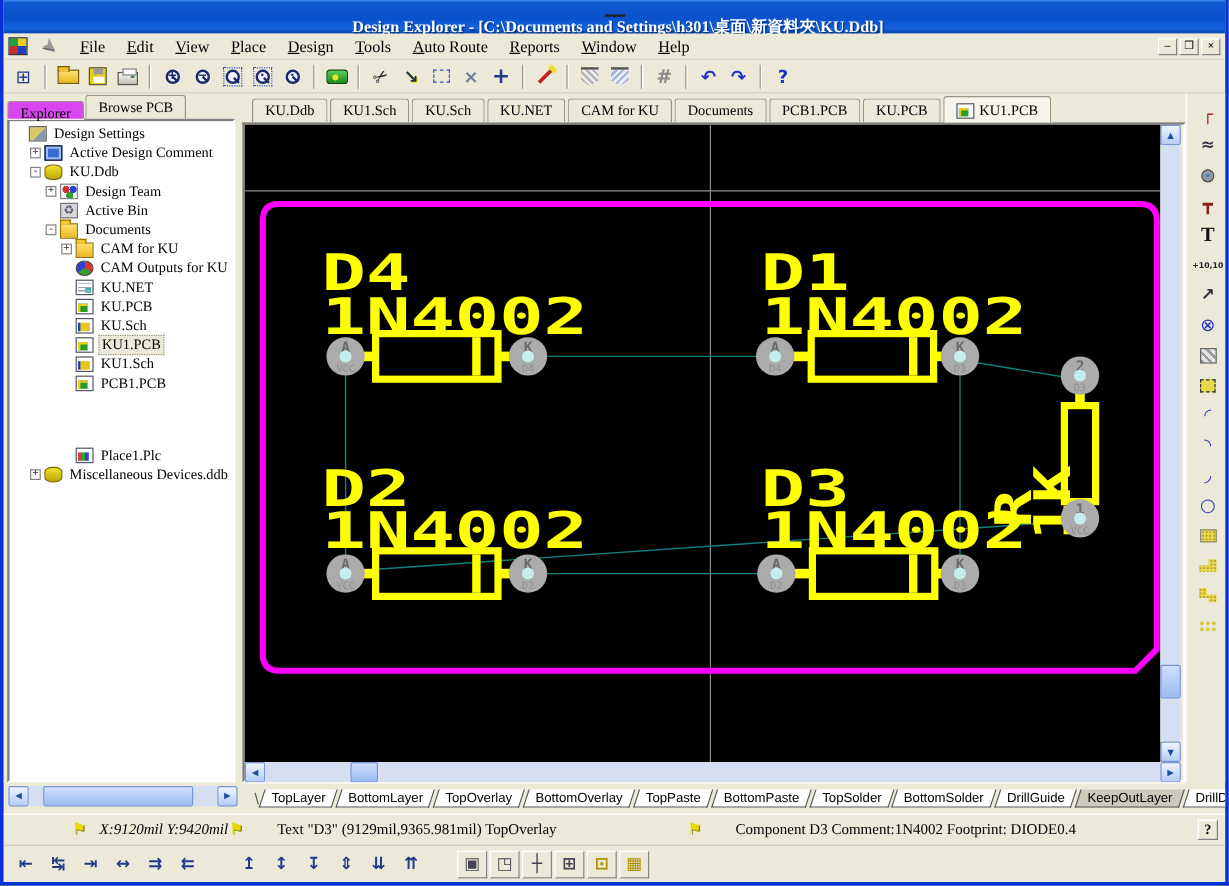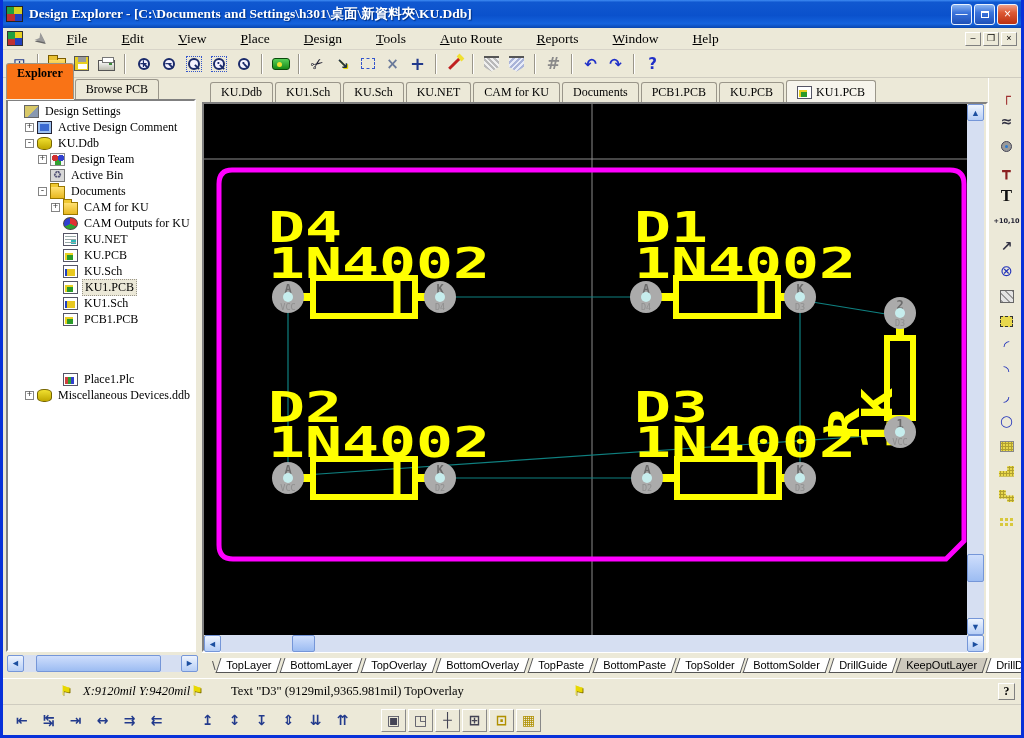--- a/index.html
+++ b/index.html
@@ -5,21 +5,21 @@
   * { margin:0; padding:0; box-sizing:border-box; }
   html,body { background:#3a6ea5; }
   body { font-family:"Liberation Serif","DejaVu Serif",serif; }
   #win { position:relative; width:1024px; height:738px; background:#ECE9D8; overflow:hidden;
          border-left:3px solid #0831D9; border-right:3px solid #0831D9; border-bottom:3px solid #0831D9; }
   .abs { position:absolute; }
 
   
   #titlebar { left:-3px; top:0; width:1024px; height:28px;
     background:linear-gradient(180deg,#3f8cf3 0%,#1058d0 8%,#0a51cc 55%,#1563dd 85%,#0946b0 100%);
-    display:flex; align-items:center; padding:0 6px; }
+    display:flex; align-items:center; padding:12px 6px;flex-direction:column; }
   #app-icon { width:17px; height:16px; border:1px solid #222;
     background:conic-gradient(#d8d020 0 90deg,#2040c0 0 180deg,#c03030 0 270deg,#20a040 0 360deg); }
   #title-text { color:#fff; font-weight:bold; font-size:13.5px; margin-left:6px;
     text-shadow:1px 1px 1px #00307e; white-space:nowrap; }
   .winbtn { width:21px; height:21px; border-radius:3px; border:1px solid #eaf3ff; margin-left:2px;
     color:#fff; font-size:12px; line-height:19px; text-align:center; font-family:"Liberation Sans",sans-serif;
     background:linear-gradient(180deg,#8db5ef 0%,#3b74dc 40%,#1e50b8 100%); }
   .winbtn.close { background:linear-gradient(180deg,#f0a088 0%,#dd5a34 40%,#bc3010 100%); }
   #title-controls { margin-left:auto; display:flex; }
   .restore-glyph { display:inline-block; width:8px; height:7px; border:1px solid #fff; border-top:2px solid #fff; margin-top:6px; }
@@ -67,21 +67,21 @@
   .c-wand::before { content:""; position:absolute; top:-3px; left:-2px; width:7px; height:4px; background:#f0e030; }
   .c-shield { width:15px; height:16px; clip-path:polygon(50% 100%,0 72%,0 0,100% 0,100% 72%);
     background:repeating-linear-gradient(45deg,#b9b9b9 0 2px,#efefef 2px 4px); border-top:2px solid #555; }
   .c-shield.b2 { background:repeating-linear-gradient(-45deg,#aab4d8 0 2px,#e8ecf8 2px 4px); }
 
   
   #left-panel { left:0; top:78px; width:196px; height:574px; background:#ECE9D8; }
   #lp-tabs { display:flex; align-items:flex-end; height:21px; padding-left:3px; }
   .lp-tab { font-size:12px; padding:2px 10px 2px; border:1px solid #9a968a; border-bottom:none;
     border-radius:3px 3px 0 0; background:#ECE9D8; margin-right:1px; position:relative; }
-  .lp-tab.active { background:#f97316; height:36px; z-index:2; font-weight:bold; box-shadow:0 1px 0 #F2EFE4; }
+  .lp-tab.active { background:#d946ef; height:15px; z-index:2; font-weight:normal; box-shadow:0 1px 0 #F2EFE4; }
   #tree-box { position:absolute; left:3px; top:21px; width:190px; height:553px; background:#fff;
     border:2px solid; border-color:#808080 #fff #fff #808080; overflow:hidden; padding:2px 0 0 2px; }
   .trow { height:16px; display:flex; align-items:center; white-space:nowrap; font-size:12px; }
   .exbox { width:9px; height:9px; border:1px solid #848484; background:#fff; font-size:9px; line-height:7px;
     text-align:center; margin-right:3px; font-family:"Liberation Mono",monospace; color:#333; flex:none; }
   .exsp { width:12px; flex:none; }
   .ti { width:15px; height:13px; margin-right:4px; flex:none; display:inline-block; position:relative; }
   .tlabel { padding:0 2px; }
   .trow.selected .tlabel { background:#ece9d8; border:1px dotted #9a968a; }
   .ti-desktop { background:linear-gradient(135deg,#d8c868 55%,#8898b0 55%); border:1px solid #666; }
@@ -177,21 +177,21 @@
     <span id="title-controls">
       <span class="winbtn">—</span>
       <span class="winbtn"><span class="restore-glyph"></span></span>
       <span class="winbtn close">×</span>
     </span>
   </div>
 
   <div class="abs" id="menubar">
     <span id="menu-doc-icon"></span>
     <span id="menu-arrow">➤</span>
-    <span id="menu-items" style="display:flex;gap:16px;">
+    <span id="menu-items" style="display:flex;">
         <span class="menu-item"><u>F</u>ile</span>
         <span class="menu-item"><u>E</u>dit</span>
         <span class="menu-item"><u>V</u>iew</span>
         <span class="menu-item"><u>P</u>lace</span>
         <span class="menu-item"><u>D</u>esign</span>
         <span class="menu-item"><u>T</u>ools</span>
         <span class="menu-item"><u>A</u>uto Route</span>
         <span class="menu-item"><u>R</u>eports</span>
         <span class="menu-item"><u>W</u>indow</span>
         <span class="menu-item"><u>H</u>elp</span>
@@ -618,20 +618,21 @@
       <span class="ltab active"><span>KeepOutLayer</span></span>
       <span class="ltab"><span>DrillDrawing</span></span>
     </div>
 
   <div class="abs" id="statusbar">
     <span class="abs flag" style="left:57px;top:4px;">⚑</span>
     <span class="abs" style="left:80px;top:5px;font-style:italic;">X:9120mil Y:9420mil</span>
     <span class="abs flag" style="left:188px;top:4px;">⚑</span>
     <span class="abs" style="left:228px;top:5px;">Text "D3" (9129mil,9365.981mil)  TopOverlay</span>
     <span class="abs flag" style="left:570px;top:4px;">⚑</span>
+    <span class="abs" style="left:610px;top:5px;">Component D3 Comment:1N4002 Footprint: DIODE0.4</span>
     <span id="help-btn">?</span>
   </div>
 
   <div class="abs" id="bottombar">
       <span class="bbi">⇤</span>
       <span class="bbi">↹</span>
       <span class="bbi">⇥</span>
       <span class="bbi">↔</span>
       <span class="bbi">⇉</span>
       <span class="bbi">⇇</span>

